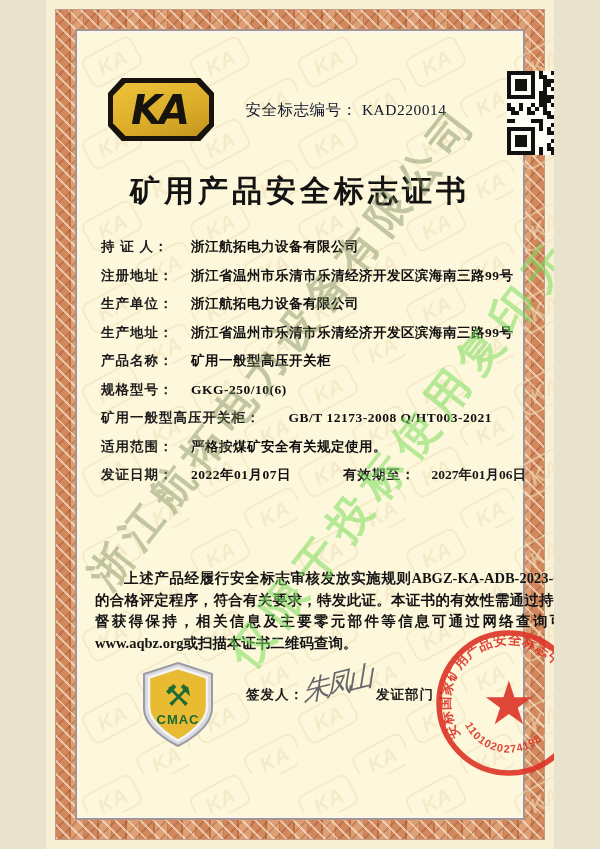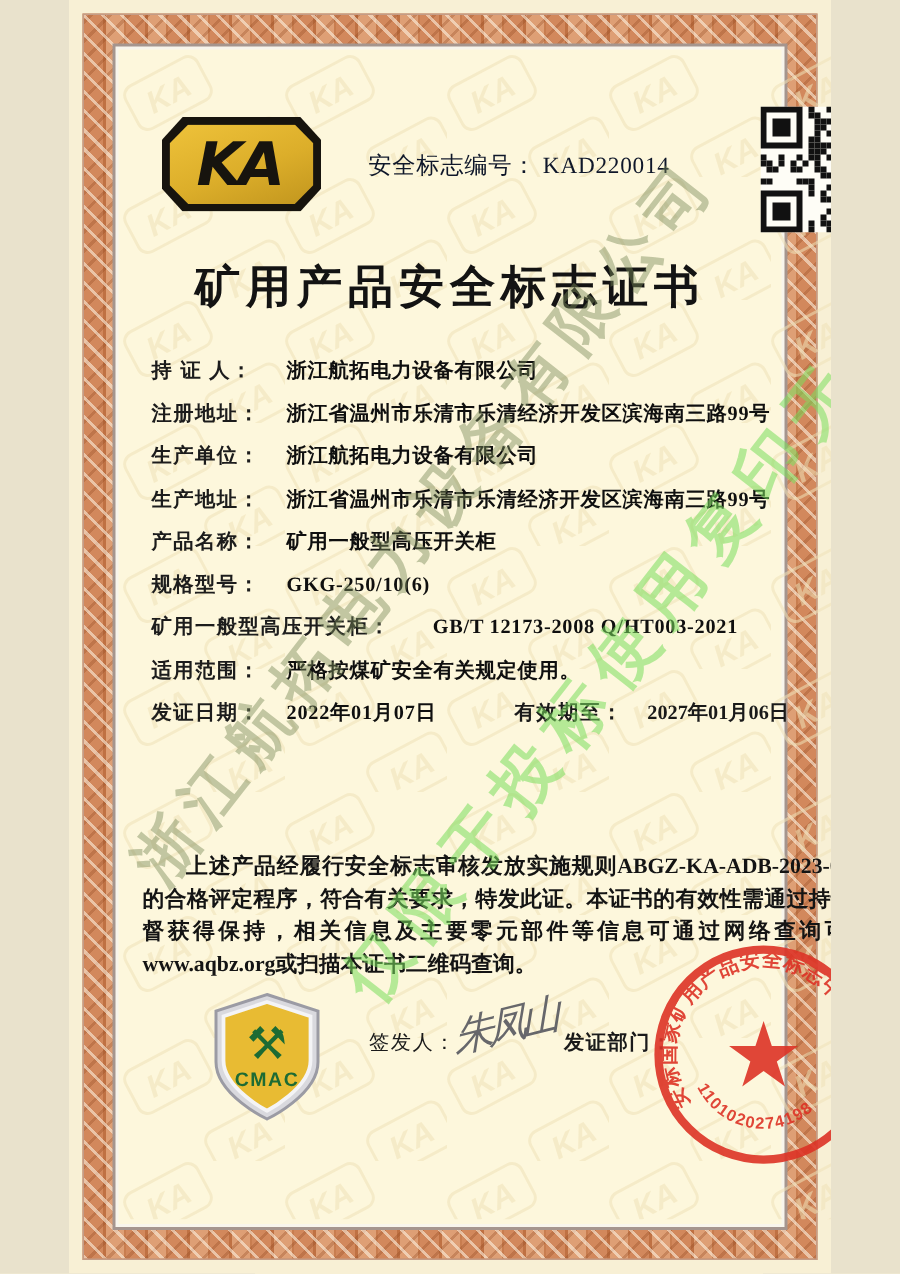--- a/index.html
+++ b/index.html
@@ -57,21 +57,21 @@
   .valid-label{font-weight:700;margin-left:52px;white-space:nowrap;letter-spacing:1px;}
   .valid-value{font-weight:700;margin-left:16px;font-family:Liberation Serif, serif;}
   
   .body-text{
     position:absolute;left:49px;top:568px;width:503px;z-index:2;
     font-family:"Liberation Serif","DejaVu Serif",serif;font-weight:700;
     font-size:14.5px;line-height:21.5px;color:#141414;text-align:justify;text-indent:2em;
   }
   
   .cmac{position:absolute;left:94px;top:661px;z-index:2;}
-  .signer-label{position:absolute;left:200px;top:686px;z-index:2;font-size:13.5px;font-weight:400;letter-spacing:1px;}
+  .signer-label{position:absolute;left:200px;top:686px;z-index:2;font-size:13.5px;font-weight:700;letter-spacing:1px;}
   .signature{
     position:absolute;left:256px;top:666px;z-index:2;
     font-family:"DejaVu Serif",serif;font-style:italic;font-size:27px;font-weight:400;
     color:#4d4f58;transform:rotate(-14deg) skewX(-10deg);letter-spacing:-4px;opacity:.85;
   }
   .dept-label{position:absolute;left:330px;top:686px;z-index:2;font-size:13.5px;font-weight:700;letter-spacing:1px;}
   
   .wm{position:absolute;z-index:3;white-space:nowrap;pointer-events:none;
       font-family:"Liberation Serif","DejaVu Serif",serif;font-weight:700;}
   .wm-company{left:237px;top:347px;transform:translate(-50%,-50%) rotate(-52deg);

